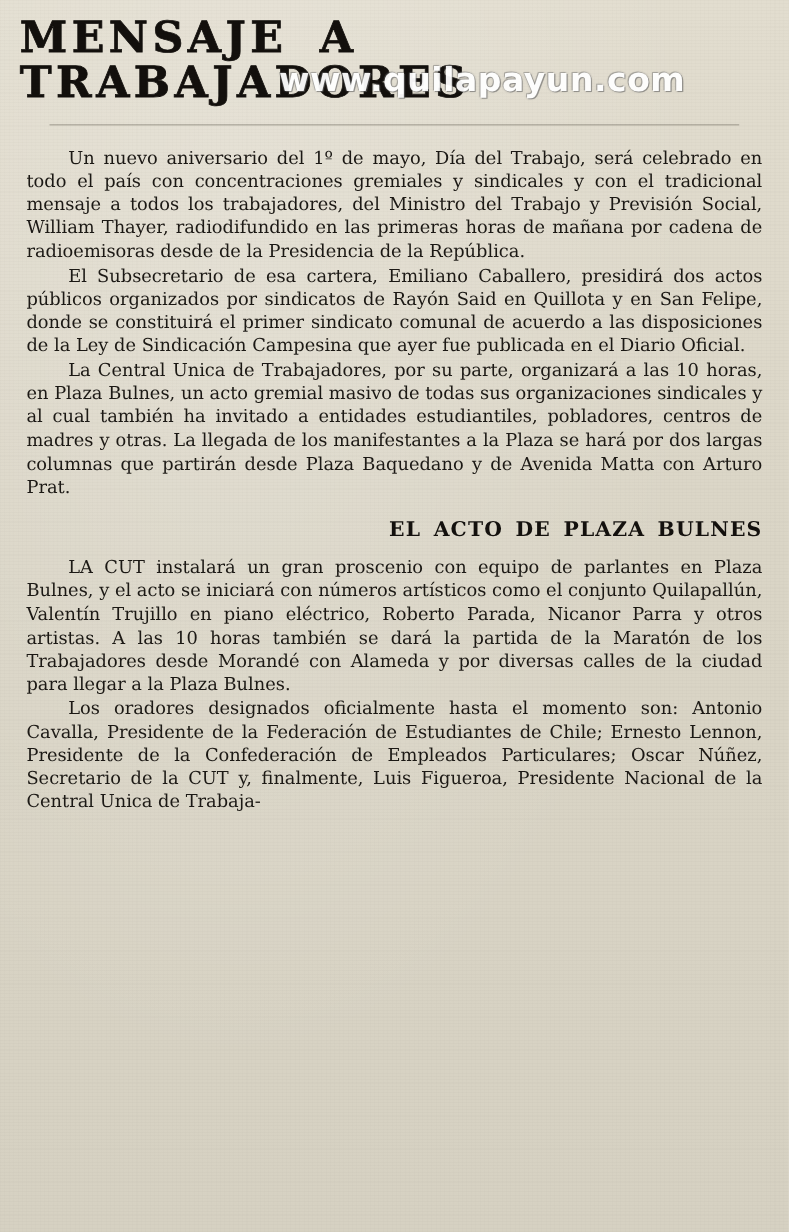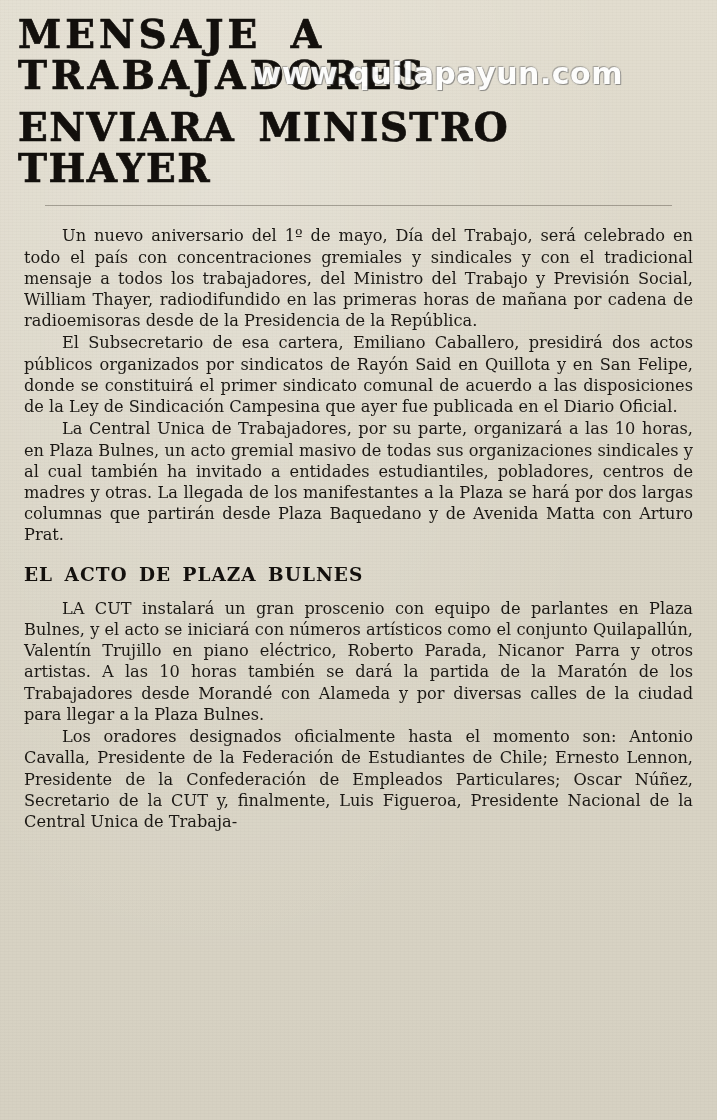--- a/index.html
+++ b/index.html
@@ -73,21 +73,21 @@
     text-justify: inter-word;
     color: #1c1915;
     padding: 0 6px;
     margin-top: 19px;
   }
   .body-copy p {
     margin: 0 0 1px 0;
     text-indent: 38px;
   }
   .subhead {
-    text-align: left;
+    text-align: right;
     font-family: "DejaVu Serif", serif;
     font-weight: bold;
     font-size: 18.5px;
     letter-spacing: 1px;
     word-spacing: 4px;
     margin: 17px 0 11px 0;
     color: #14110e;
   }
   .watermark {
     position: absolute;
@@ -112,21 +112,20 @@
     opacity: 0.95;
   }
 </style>
 </head>
 <body>
 
 <div class="page">
 
   <h1 class="headline">
     <span class="line1">MENSAJE A TRABAJADORES</span>
-    <span class="line2">ENVIARA MINISTRO THAYER</span>
   </h1>
 
   <hr class="rule">
 
   <div class="body-copy">
     <p>Un nuevo aniversario del 1º de mayo, Día del Trabajo, será celebrado en todo el país con concentraciones gremiales y sindicales y con el tradicional mensaje a todos los trabajadores, del Ministro del Trabajo y Previsión Social, William Thayer, radiodifundido en las primeras horas de mañana por cadena de radioemisoras desde de la Presidencia de la República.</p>
     <p>El Subsecretario de esa cartera, Emiliano Caballero, presidirá dos actos públicos organizados por sindicatos de Rayón Said en Quillota y en San Felipe, donde se constituirá el primer sindicato comunal de acuerdo a las disposiciones de la Ley de Sindicación Campesina que ayer fue publicada en el Diario Oficial.</p>
     <p>La Central Unica de Trabajadores, por su parte, organizará a las 10 horas, en Plaza Bulnes, un acto gremial masivo de todas sus organizaciones sindicales y al cual también ha invitado a entidades estudiantiles, pobladores, centros de madres y otras. La llegada de los manifestantes a la Plaza se hará por dos largas columnas que partirán desde Plaza Baquedano y de Avenida Matta con Arturo Prat.</p>
 
     <div class="subhead">EL ACTO DE PLAZA BULNES</div>

